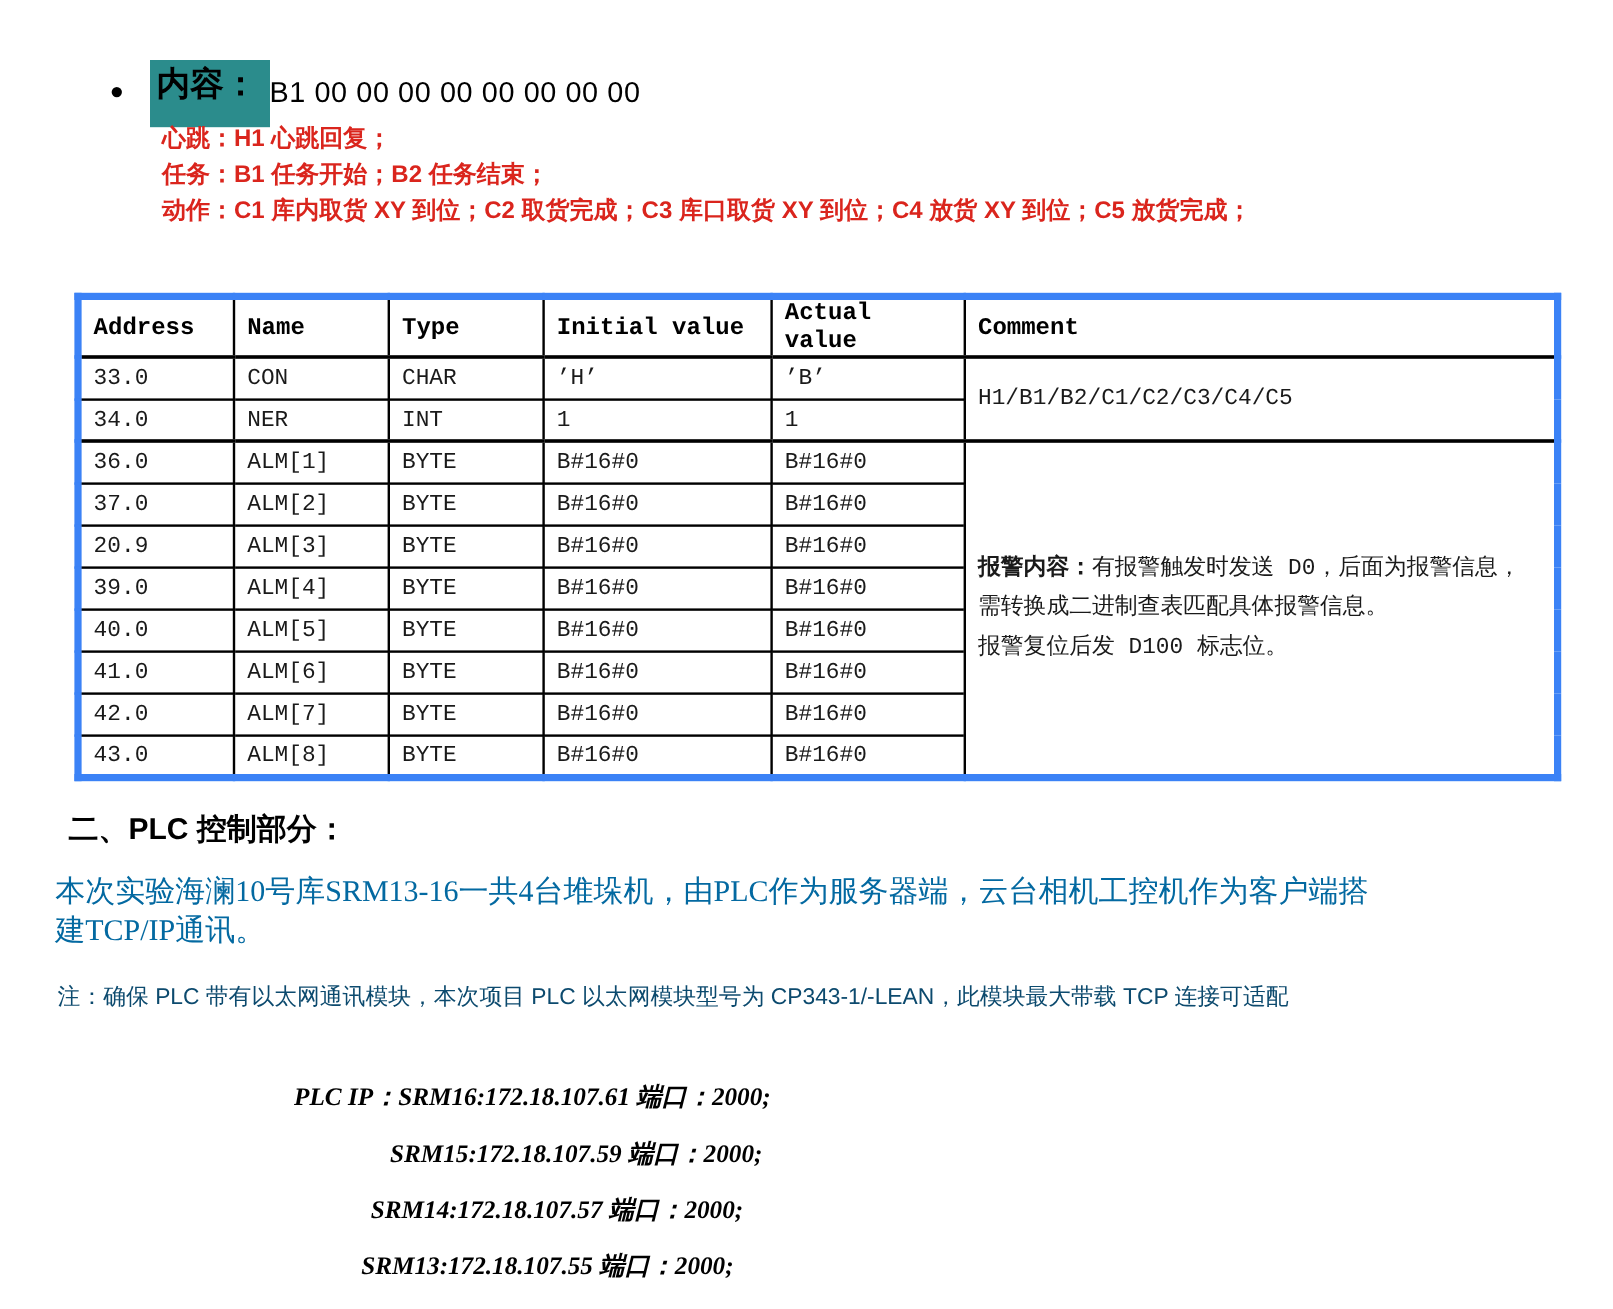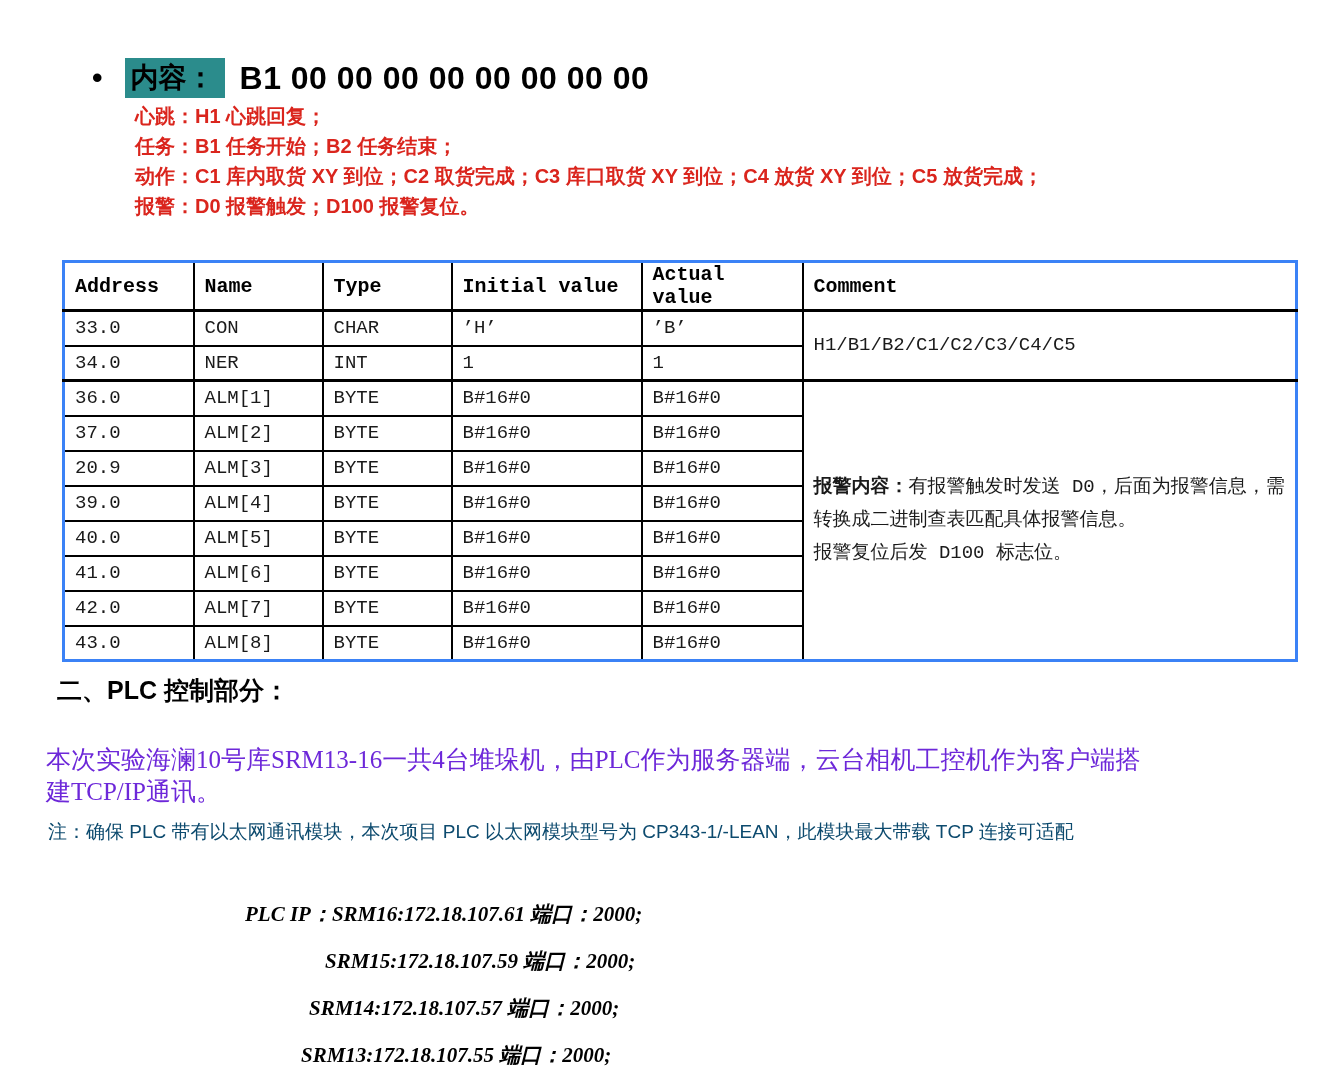--- a/index.html
+++ b/index.html
@@ -29,50 +29,50 @@
     line-height: 44px;
     margin-right: 22px;
   }
   .hl-label {
     display: inline-block;
     background: #2b8c8c;
     color: #000;
     font-weight: bold;
     font-size: 28px;
     line-height: 40px;
-    padding: 0 10px 0 6px;
+    padding: 0 10px 16px 6px;
   }
   .content-value {
-    font-weight: bold;
-    font-size: 32px;
-    margin-left: 15px;
+    font-weight: normal;
+    font-size: 24px;
+    margin-left: 0;
     letter-spacing: 0.5px;
   }
 
   
   .red-lines {
     position: absolute;
     top: 101px;
     left: 135px;
     color: #da251d;
     font-weight: bold;
     font-size: 20px;
     line-height: 30px;
     white-space: nowrap;
   }
 
   
   table.var-table {
     position: absolute;
-    top: 260px;
+    top: 244px;
     left: 62px;
     width: 1233px;
     border-collapse: collapse;
     table-layout: fixed;
-    border: 3px solid #3b82f6;
+    border: 6px solid #3b82f6;
   }
   table.var-table th, table.var-table td {
     border: 2px solid #000;
     padding: 0 10px;
     text-align: left;
     vertical-align: middle;
     overflow: hidden;
   }
   table.var-table th {
     font-family: "Liberation Mono", monospace;
@@ -103,27 +103,27 @@
     top: 674px;
     left: 57px;
     font-size: 25px;
     font-weight: bold;
     font-family: "Liberation Sans", sans-serif;
   }
 
   
   .body-paragraph {
     position: absolute;
-    top: 744px;
+    top: 728px;
     left: 46px;
     width: 1270px;
     font-family: "Liberation Serif", "DejaVu Serif", serif;
     font-size: 25px;
     line-height: 32px;
-    color: #6d28d9;
+    color: #0369a1;
   }
 
   
   .note-block {
     position: absolute;
     top: 814px;
     left: 48px;
     width: 1280px;
     color: #0c4a6e;
     font-size: 19px;
@@ -157,21 +157,20 @@
   <div class="bullet-row">
     <span class="bullet-marker">•</span>
     <span class="hl-label">内容：</span>
     <span class="content-value">B1 00 00 00 00 00 00 00 00</span>
   </div>
 
   <div class="red-lines">
     <div>心跳：H1 心跳回复；</div>
     <div>任务：B1 任务开始；B2 任务结束；</div>
     <div>动作：C1 库内取货 XY 到位；C2 取货完成；C3 库口取货 XY 到位；C4 放货 XY 到位；C5 放货完成；</div>
-    <div>报警：D0 报警触发；D100 报警复位。</div>
   </div>
 
   <table class="var-table">
     <colgroup>
       <col style="width:130px">
         <col style="width:129px">
         <col style="width:129px">
       <col style="width:190px">
         <col style="width:161px">
         <col style="width:494px">

